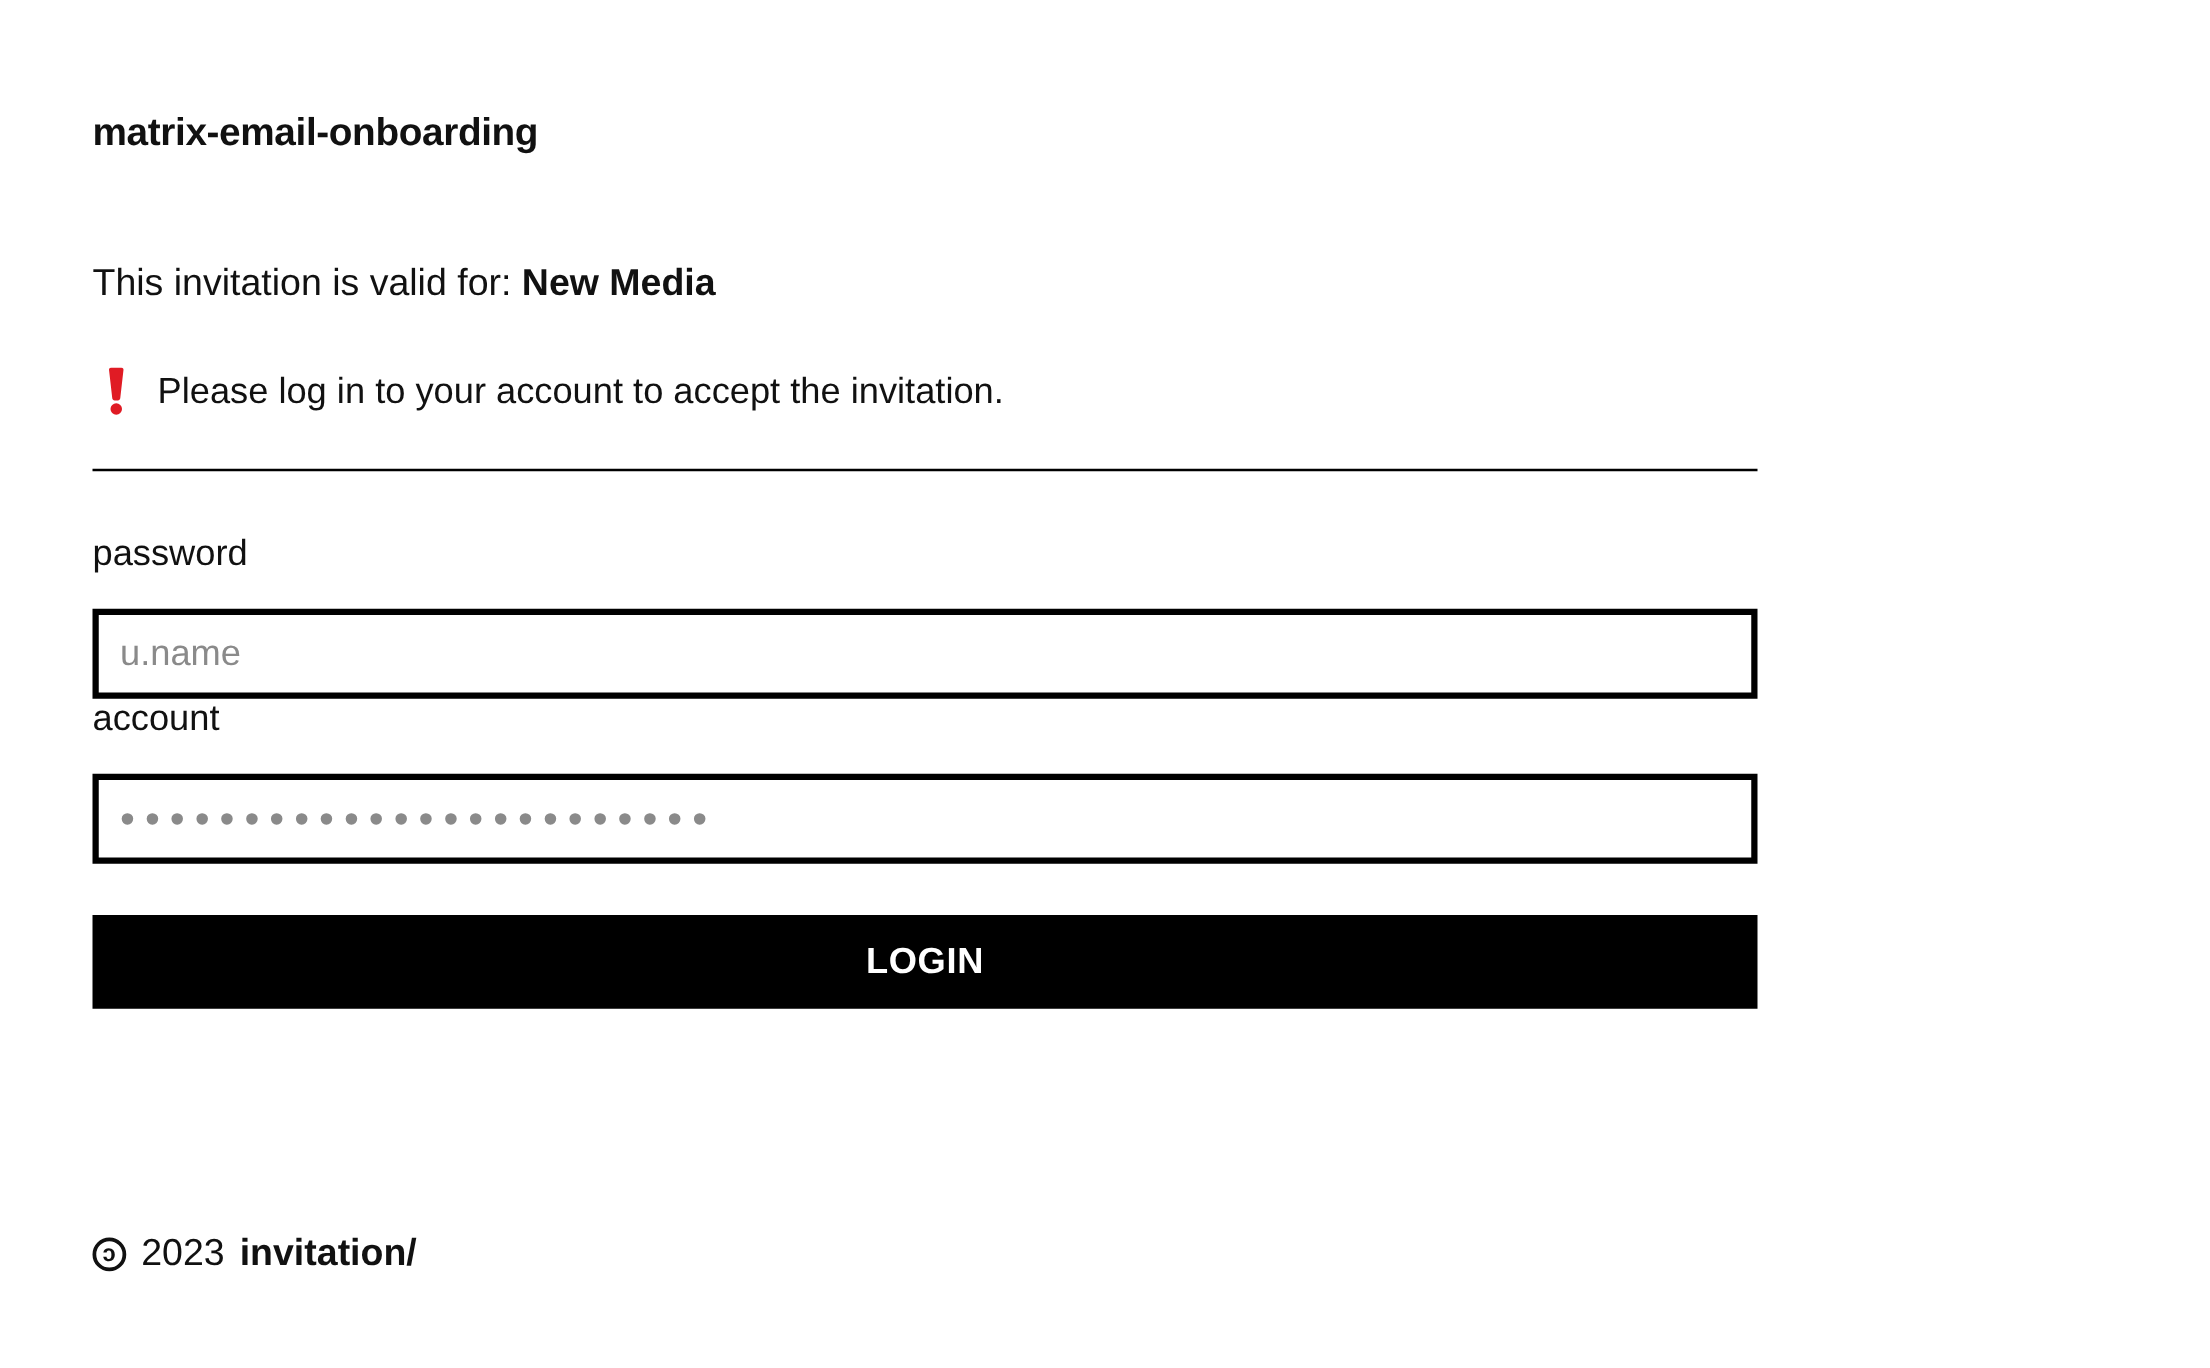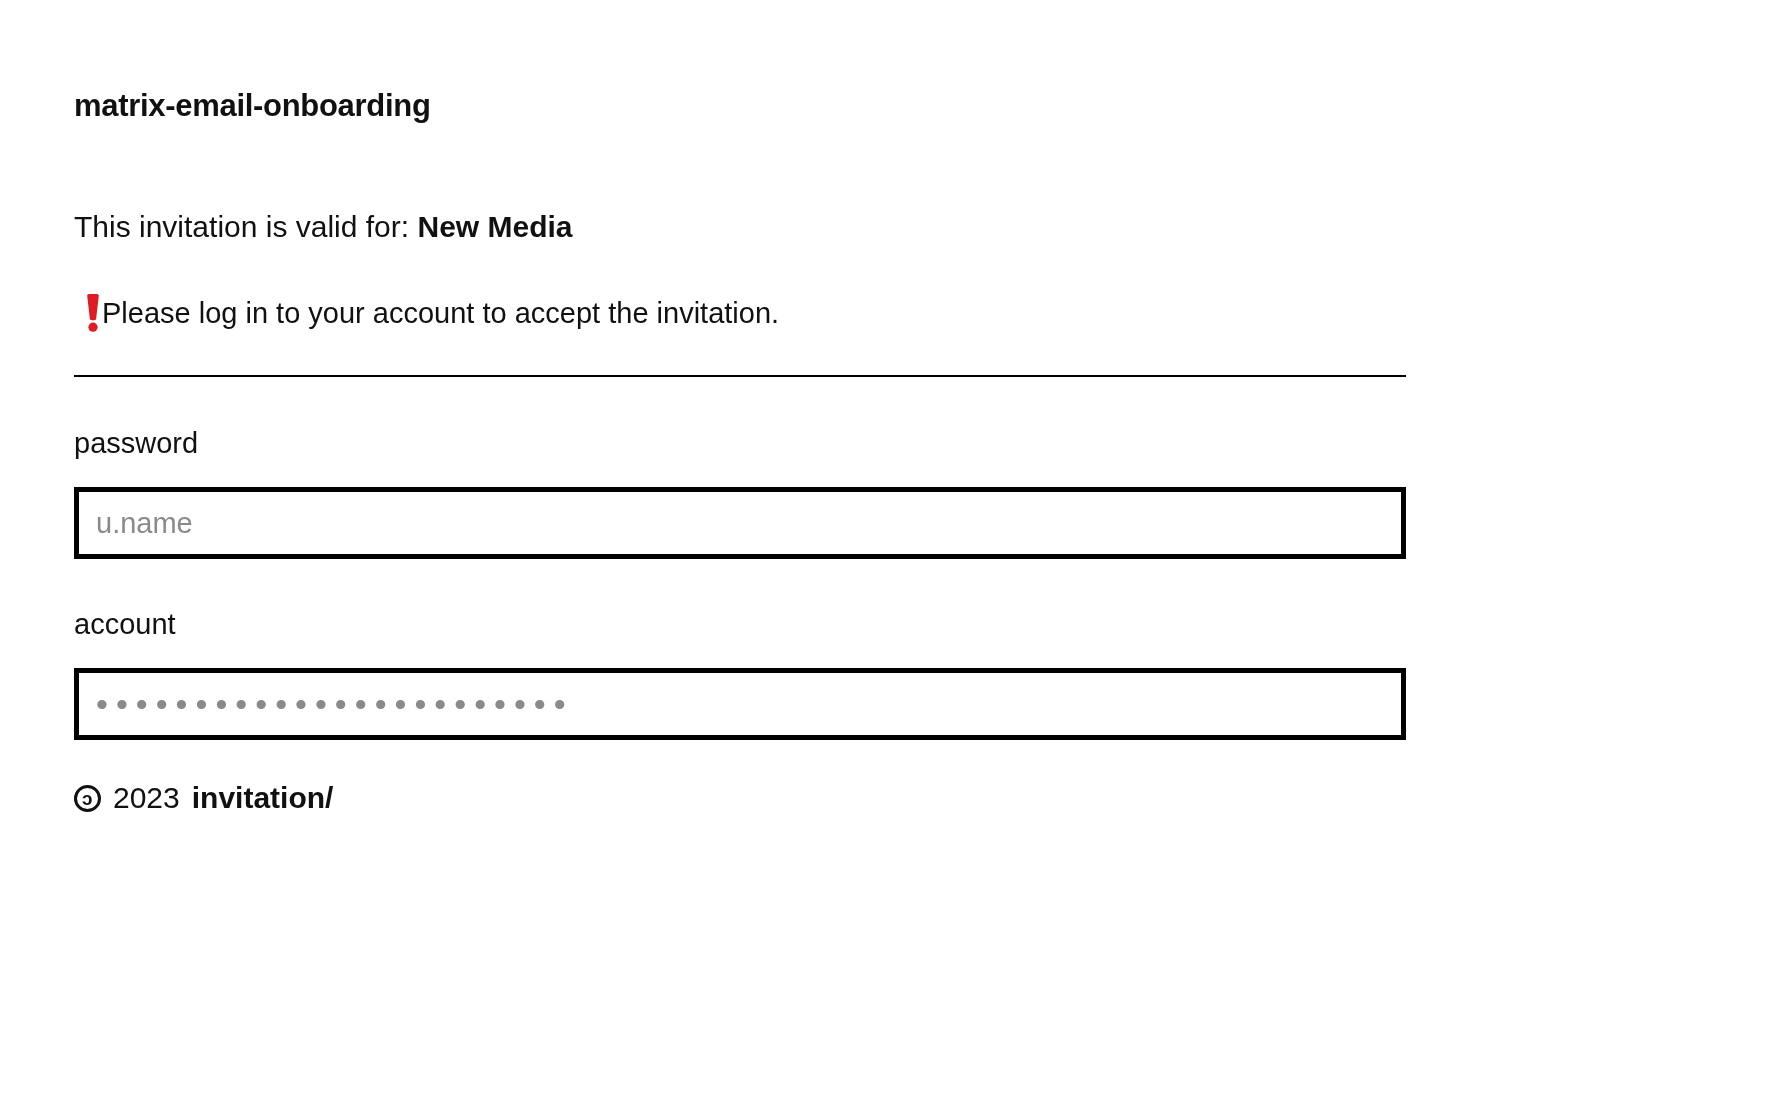--- a/index.html
+++ b/index.html
@@ -27,20 +27,21 @@
 
   .invitation {
     font-size: 30px;
     margin: 0 0 50px 0;
   }
   .invitation .target { font-weight: 700; }
 
   .warning {
     display: flex;
     align-items: center;
+    gap: 24px;
     padding-left: 10px;
     font-size: 29px;
     margin: 0 0 43px 0;
   }
   .warning .excl-icon { flex: 0 0 auto; display: block; }
 
   .divider {
     border: none;
     border-top: 2px solid #000000;
     width: 1332px;
@@ -60,21 +61,21 @@
     border: 5px solid #000000;
     border-radius: 0;
     background: #ffffff;
     font-family: inherit;
     font-size: 29px;
     color: #333333;
     padding: 0 17px;
     outline: none;
   }
   .text-input::placeholder { color: #8a8a8a; opacity: 1; }
-  .input-username { margin-bottom: 49px; }
+  .input-username { }
   .input-password {
     margin-bottom: 41px;
     color: #8a8a8a;
     font-size: 34px;
     letter-spacing: 8px;
   }
 
   .login-button {
     display: block;
     width: 1332px;
@@ -131,20 +132,21 @@
     </div>
 
     <hr class="divider">
 
     <label class="field-label" for="username-input">password</label>
     <input id="username-input" class="text-input input-username" type="text" placeholder="u.name" style="">
 
     <label class="field-label" for="password-input">account</label>
     <input id="password-input" class="text-input input-password" type="text" value="••••••••••••••••••••••••" style="">
 
+    <button class="login-button" type="button">LOGIN</button>
 
     <div class="footer">
       <span class="copyleft">
           <span class="mirror-c">c</span>
         </span>
       <span>2023</span>
       <span class="brand">invitation/</span>
     </div>
 
   </div>

